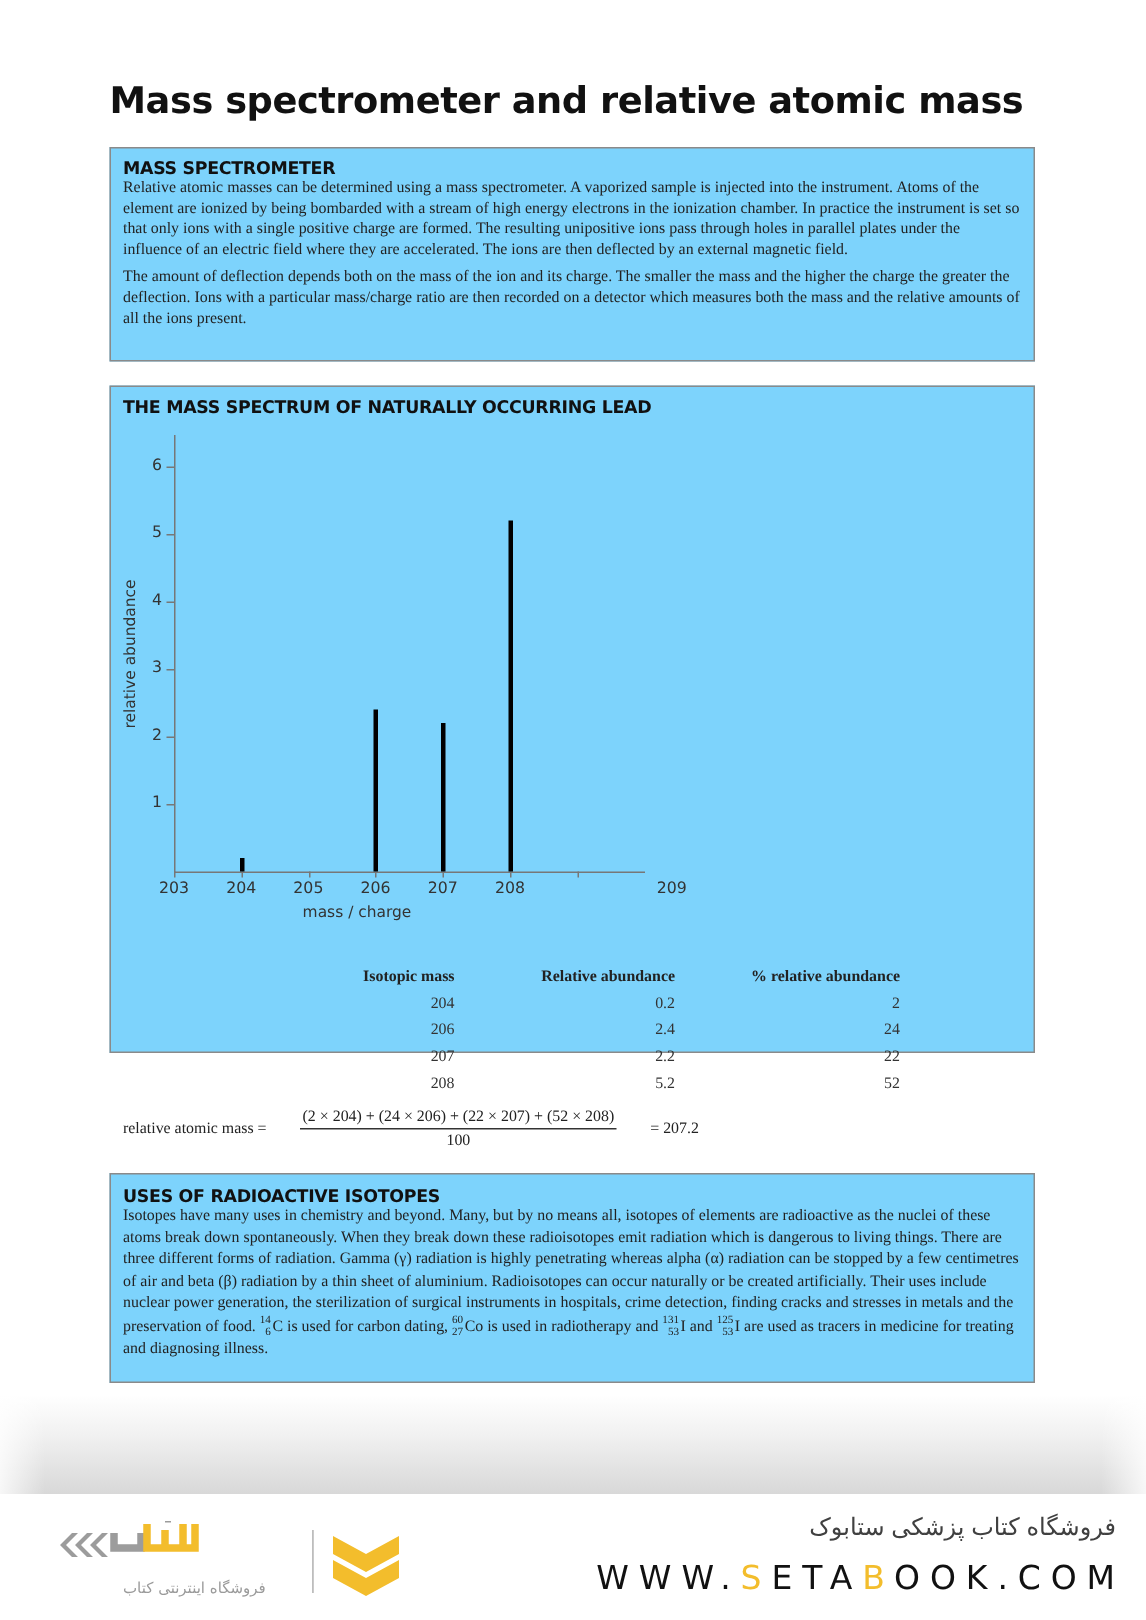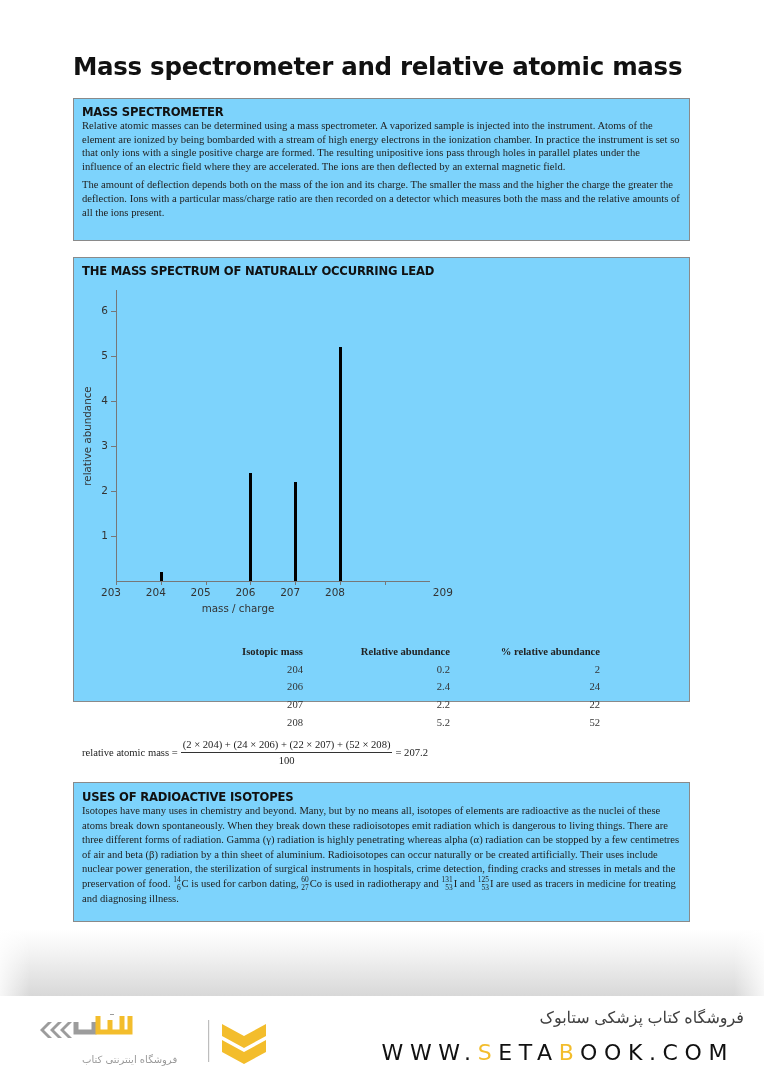--- a/index.html
+++ b/index.html
@@ -36,21 +36,21 @@
   .chart { position: absolute; left: 0; top: 0; width: 617px; height: 380px; }
   .axis-y-line { position: absolute; left: 42px; top: 32px; width: 1px; height: 292px; background: #777; }
   .axis-x-line { position: absolute; left: 42px; top: 323px; width: 314px; height: 1px; background: #777; }
   .ytick { position: absolute; left: 37px; width: 5px; height: 1px; background: #777; }
   .ytick-label {
     position: absolute; left: 22px; width: 12px; text-align: right;
     font-family: "DejaVu Sans", sans-serif; font-size: 10.5px; color: #333;
   }
   .xtick { position: absolute; top: 323px; width: 1px; height: 4px; background: #777; }
   .xtick-label {
-    position: absolute; top: 328px; width: 30px; margin-left: -15px; text-align: left;
+    position: absolute; top: 328px; width: 30px; margin-left: -15px; text-align: center;
     font-family: "DejaVu Sans", sans-serif; font-size: 10.5px; color: #333;
   }
   .bar { position: absolute; width: 3px; margin-left: -1px; background: #000; }
   .ylabel {
     position: absolute; left: 13px; top: 178px; width: 0; height: 0;
   }
   .ylabel span {
     position: absolute; transform: translate(-50%, -50%) rotate(-90deg);
     white-space: nowrap; font-family: "DejaVu Sans", sans-serif; font-size: 10.3px; color: #333;
   }
@@ -67,21 +67,21 @@
   .trow { position: relative; height: 17.7px; }
   .tcell {
     position: absolute; width: 160px; margin-left: -80px; text-align: right;
     font-size: 10.6px; color: #333; line-height: 14px;
   }
   .thead .tcell { font-weight: bold; color: #222; }
   .c1 { left: 149px; } .c2 { left: 296px; } .c3 { left: 446px; }
 
   .formula {
     position: absolute; left: 8px; top: 479px; height: 30px;
-    display: flex; align-items: center; font-size: 10.6px; color: #222;
+    display: flex; align-items: center; font-size: 10.6px; color: #222; gap: 19px;
   }
   .frac { display: inline-flex; flex-direction: column; align-items: center; margin: 0 3px; }
   .frac .num { padding: 0 2px 1px; border-bottom: 1px solid #333; line-height: 13px; }
   .frac .den { line-height: 13px; padding-top: 1px; }
 
   .iso { display: inline-block; position: relative; }
   .nuc { display: inline-flex; flex-direction: column; vertical-align: middle; font-size: 7.4px; line-height: 7.6px; text-align: right; margin-right: 1px; position: relative; top: -1px; }
 
   .shadow-band {
     position: absolute; left: 0; top: 930px; width: 764px; height: 66px;
@@ -92,21 +92,21 @@
   }
   .shadow-band::before { left: 0; background: linear-gradient(to right, rgba(255,255,255,0.8), rgba(255,255,255,0)); }
   .shadow-band::after { right: 0; background: linear-gradient(to left, rgba(255,255,255,0.8), rgba(255,255,255,0)); }
 
   .footer { position: absolute; left: 0; top: 996px; width: 764px; height: 84px; background: #fff; }
   .footer-title {
     position: absolute; right: 20px; top: 12px; direction: rtl;
     font-family: Liberation Sans, sans-serif; font-size: 16px; color: #404040; white-space: nowrap;
   }
   .footer-url {
-    position: absolute; right: 30px; top: 44px;
+    position: absolute; right: 14px; top: 44px;
     font-family: "DejaVu Sans", sans-serif; font-size: 22px; letter-spacing: 6.6px; color: #111; white-space: nowrap;
   }
   .footer-url .hl { color: #f3bd2c; }
   .logo { position: absolute; left: 30px; top: 18px; width: 270px; height: 60px; }
   .logo-sub {
     position: absolute; left: 52px; top: 40px; direction: rtl;
     font-family: "DejaVu Sans", sans-serif; font-size: 10px; color: #9a9a9a; white-space: nowrap;
   }
 </style>
 </head>

